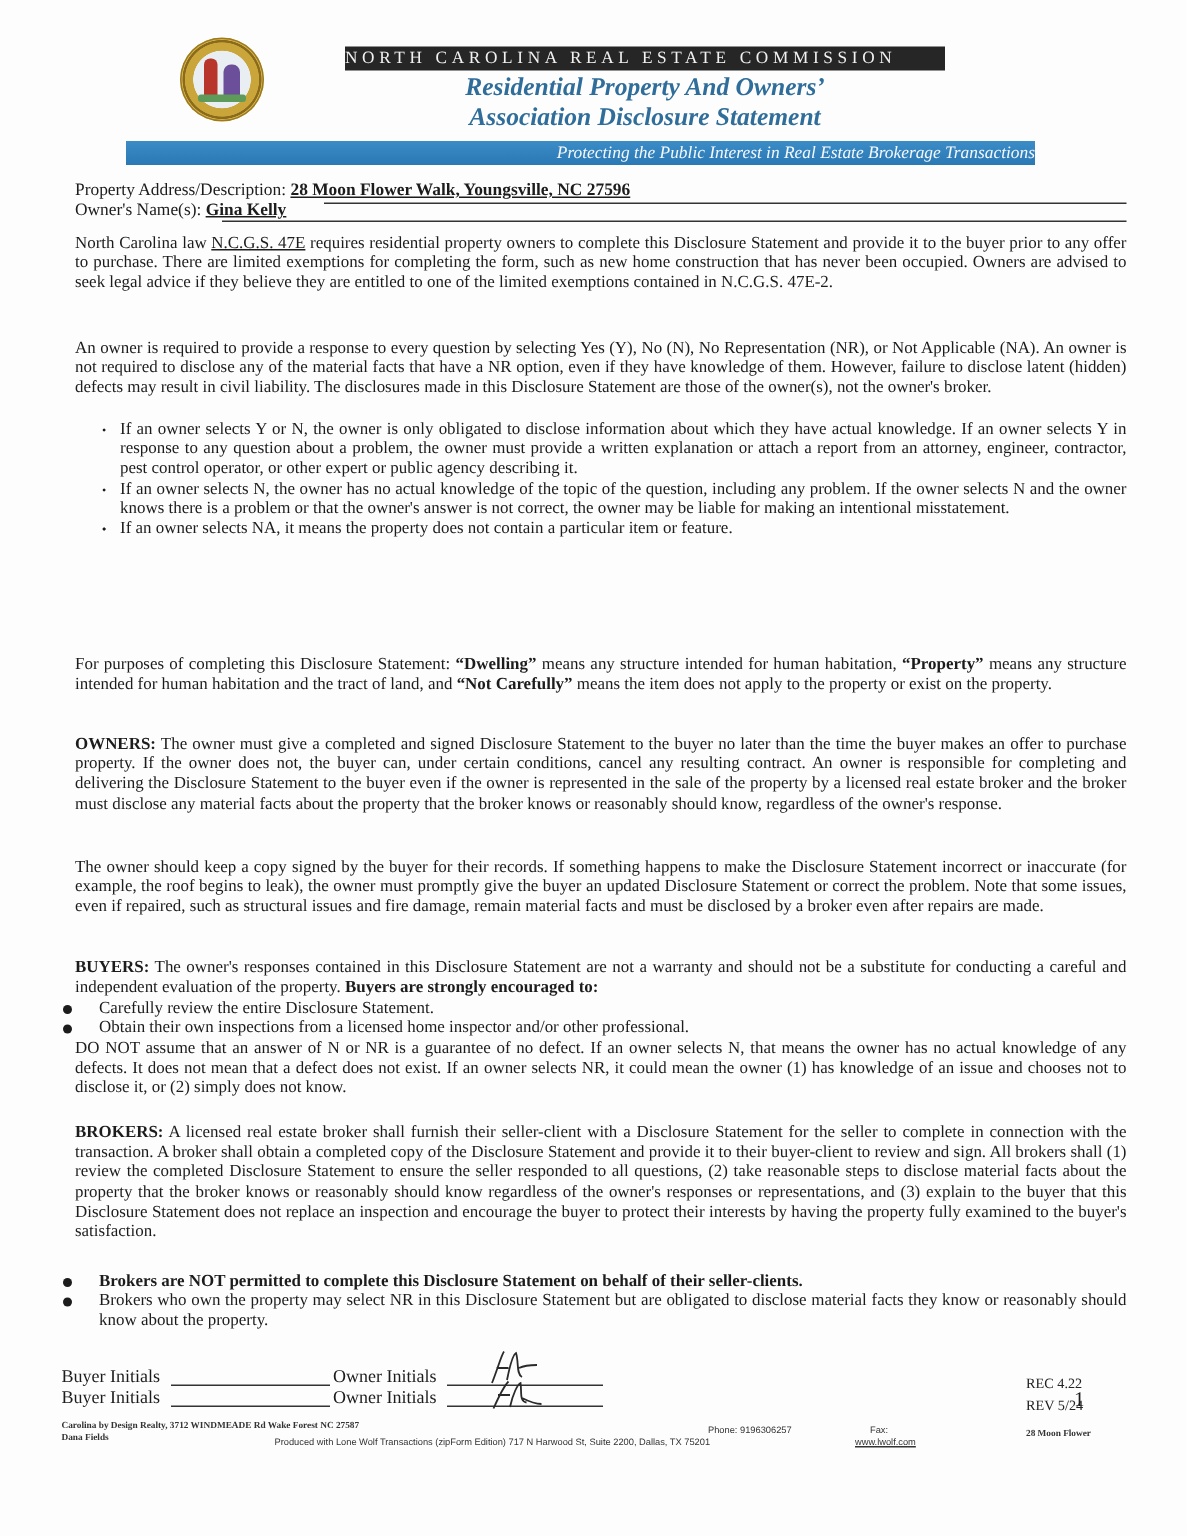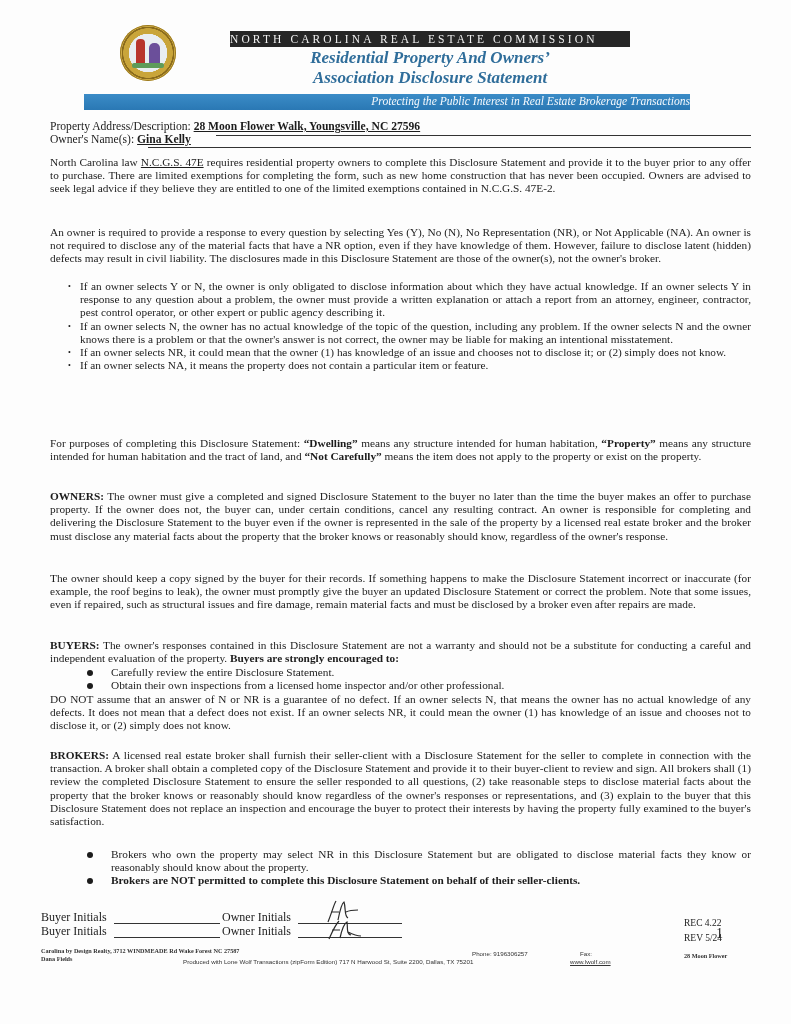--- a/index.html
+++ b/index.html
@@ -30,21 +30,21 @@
   .prop-rule { position: absolute; height: 1px; background: #333; }
 
   
   .text { position: absolute; left: 50px; width: 701px; font-size: 11.3px; line-height: 13.2px; text-align: justify; }
   .text b { font-weight: bold; }
   .link-u { text-decoration: underline; }
   .blist { position: absolute; left: 50px; width: 701px; font-size: 11.3px; line-height: 13.2px; margin: 0; padding: 0; list-style: none; text-align: justify; }
   .blist li { position: relative; padding-left: 30px; }
   .blist li .mark { position: absolute; left: 18px; top: 0; font-size: 8px; }
   .dlist { position: absolute; left: 42px; width: 709px; font-size: 11.3px; line-height: 13.2px; margin: 0; padding: 0; list-style: none; text-align: justify; }
-  .dlist li { position: relative; padding-left: 24px; margin-left: 45px; }
+  .dlist li { position: relative; padding-left: 24px; }
   .dlist li .dot { position: absolute; left: 0px; top: 4px; width: 6px; height: 6px; border-radius: 50%; background: #1c1c1c; }
 
   
   .init { position: absolute; font-size: 12px; line-height: 14px; white-space: nowrap; }
   .init-line { position: absolute; height: 1px; background: #333; }
   .sig { position: absolute; }
   .rev { position: absolute; font-size: 9.5px; line-height: 11px; white-space: nowrap; color: #222; margin-left: 36px; }
   .pagenum { position: absolute; left: 716px; top: 926px; font-size: 14px; }
 
   .foot { position: absolute; font-family: "Liberation Sans", "DejaVu Sans", sans-serif; font-size: 6.2px; line-height: 7px; white-space: nowrap; color: #333; }
@@ -80,21 +80,21 @@
 
   <div class="text" style="top:156px;">
     <span>North Carolina law </span><span class="link-u">N.C.G.S. 47E</span><span> requires residential property owners to complete this Disclosure Statement and provide it to the buyer prior to any offer to purchase. There are limited exemptions for completing the form, such as new home construction that has never been occupied. Owners are advised to seek legal advice if they believe they are entitled to one of the limited exemptions contained in N.C.G.S. 47E-2.</span>
   </div>
 
   <div class="text" style="top:226px;">An owner is required to provide a response to every question by selecting Yes (Y), No (N), No Representation (NR), or Not Applicable (NA). An owner is not required to disclose any of the material facts that have a NR option, even if they have knowledge of them. However, failure to disclose latent (hidden) defects may result in civil liability. The disclosures made in this Disclosure Statement are those of the owner(s), not the owner's broker.</div>
 
   <ul class="blist" style="top:280px;">
     <li><span class="mark">•</span><span>If an owner selects Y or N, the owner is only obligated to disclose information about which they have actual knowledge. If an owner selects Y in response to any question about a problem, the owner must provide a written explanation or attach a report from an attorney, engineer, contractor, pest control operator, or other expert or public agency describing it.</span></li>
     <li><span class="mark">•</span><span>If an owner selects N, the owner has no actual knowledge of the topic of the question, including any problem. If the owner selects N and the owner knows there is a problem or that the owner's answer is not correct, the owner may be liable for making an intentional misstatement.</span></li>
-    <li><span class="mark">•</span><span>If an owner selects NR, it could mean that the owner (1) has knowledge of an issue and chooses not to disclose it; or (2) simply does not know.</span></li>
+    <li><span class="mark">•</span></li>
     <li><span class="mark">•</span><span>If an owner selects NA, it means the property does not contain a particular item or feature.</span></li>
   </ul>
 
   <div class="text" style="top:437px;">
     <span>For purposes of completing this Disclosure Statement: </span><b>“Dwelling”</b><span> means any structure intended for human habitation, </span><b>“Property”</b><span> means any structure intended for human habitation and the tract of land, and </span><b>“Not Carefully”</b><span> means the item does not apply to the property or exist on the property.</span>
   </div>
 
   <div class="text" style="top:490px;">
     <b>OWNERS:</b><span> The owner must give a completed and signed Disclosure Statement to the buyer no later than the time the buyer makes an offer to purchase property. If the owner does not, the buyer can, under certain conditions, cancel any resulting contract. An owner is responsible for completing and delivering the Disclosure Statement to the buyer even if the owner is represented in the sale of the property by a licensed real estate broker and the broker must disclose any material facts about the property that the broker knows or reasonably should know, regardless of the owner's response.</span>
   </div>
@@ -106,22 +106,22 @@
   <ul class="dlist" style="top:666px;">
     <li><span class="dot"></span><span>Carefully review the entire Disclosure Statement.</span></li>
     <li><span class="dot"></span><span>Obtain their own inspections from a licensed home inspector and/or other professional.</span></li>
   </ul>
   <div class="text" style="top:693px;">DO NOT assume that an answer of N or NR is a guarantee of no defect. If an owner selects N, that means the owner has no actual knowledge of any defects. It does not mean that a defect does not exist. If an owner selects NR, it could mean the owner (1) has knowledge of an issue and chooses not to disclose it, or (2) simply does not know.</div>
 
   <div class="text" style="top:749px;">
     <b>BROKERS:</b><span> A licensed real estate broker shall furnish their seller-client with a Disclosure Statement for the seller to complete in connection with the transaction. A broker shall obtain a completed copy of the Disclosure Statement and provide it to their buyer-client to review and sign. All brokers shall (1) review the completed Disclosure Statement to ensure the seller responded to all questions, (2) take reasonable steps to disclose material facts about the property that the broker knows or reasonably should know regardless of the owner's responses or representations, and (3) explain to the buyer that this Disclosure Statement does not replace an inspection and encourage the buyer to protect their interests by having the property fully examined to the buyer's satisfaction.</span>
   </div>
   <ul class="dlist" style="top:848px;">
+    <li><span class="dot"></span><b>Brokers are NOT permitted to complete this Disclosure Statement on behalf of their seller-clients.</b></li>
     <li><span class="dot"></span><span>Brokers who own the property may select NR in this Disclosure Statement but are obligated to disclose material facts they know or reasonably should know about the property.</span></li>
-    <li><span class="dot"></span><b>Brokers are NOT permitted to complete this Disclosure Statement on behalf of their seller-clients.</b></li>
   </ul>
 
   <div class="init" style="left:41px; top:910px;">Buyer Initials</div>
   <div class="init-line" style="left:114px; top:923px; width:106px;"></div>
   <div class="init" style="left:222px; top:910px;">Owner Initials</div>
   <div class="init-line" style="left:298px; top:923px; width:104px;"></div>
   <svg class="sig" style="left:322px; top:898px;" width="40" height="28" viewBox="0 0 40 28">
     <path d="M6 24 C10 14, 12 6, 14 3 M9 14 L17 14 M16 22 C18 12, 20 5, 22 4 C24 10, 22 18, 26 20 M24 14 C28 12, 32 12, 36 12" fill="none" stroke="#2a2a2a" stroke-width="1.2"></path>
   </svg>
 

